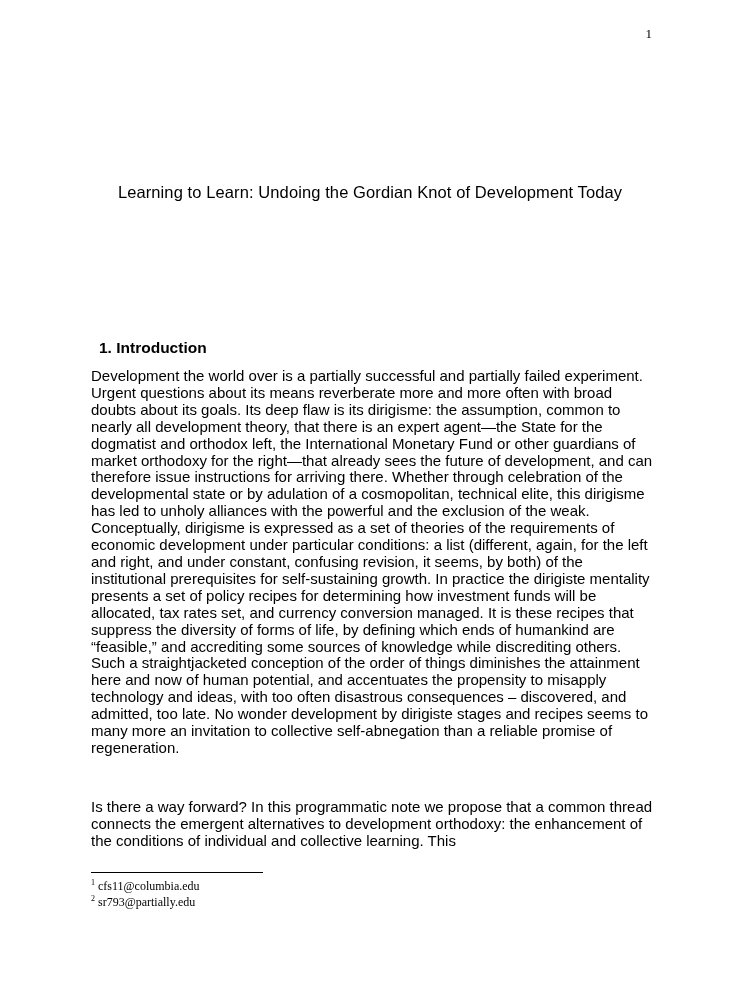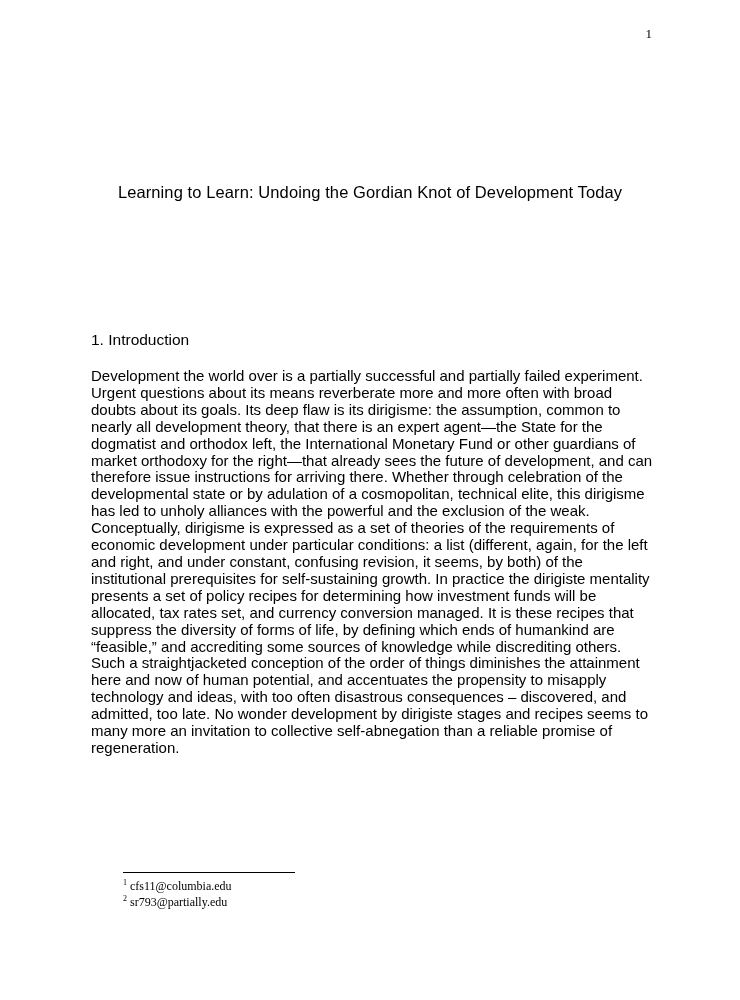--- a/index.html
+++ b/index.html
@@ -51,41 +51,40 @@
   sup {
     font-size: 9px;
     vertical-align: super;
     line-height: 0;
   }
   .heading {
     position: absolute;
     top: 331px;
     left: 91px;
     font-size: 15.5px;
-    font-weight: normal;
-    margin: 0;
+    font-weight: bold;
+    margin: 8px;
   }
   .body-para {
     position: absolute;
     left: 91px;
     width: 568px;
     margin: 0;
     font-size: 15px;
     line-height: 16.9px;
     text-align: left;
   }
   .para1 { top: 368px; }
   .para2 { top: 799px; }
   .footnotes {
     position: absolute;
     left: 91px;
     top: 872px;
     font-family: "Liberation Serif", serif;
     font-size: 12px;
-    margin-left: 32px;
   }
   .footnote-rule {
     width: 172px;
     height: 0;
     border-top: 1px solid #000000;
     margin-bottom: 5px;
   }
   .footnote {
     line-height: 16px;
   }
@@ -100,20 +99,21 @@
 
   <div class="page-number">1</div>
 
   <h1 class="title">Learning to Learn: Undoing the Gordian Knot of Development Today</h1>
 
 
   <h2 class="heading">1. Introduction</h2>
 
   <p class="body-para para1">Development the world over is a partially successful and partially failed experiment.  Urgent questions about its means reverberate more and more often with broad doubts about its goals. Its deep flaw is its dirigisme: the assumption, common to nearly all development theory, that there is an expert agent—the State for the dogmatist and orthodox left, the International Monetary Fund or other guardians of market orthodoxy for the right—that already sees the future of development, and can therefore issue instructions for arriving there.   Whether through celebration of the developmental state or by adulation of a cosmopolitan, technical elite, this dirigisme has led to unholy alliances with the powerful and the exclusion of the weak.  Conceptually, dirigisme is expressed as a set of theories of the requirements of economic development under particular conditions: a list (different, again, for the left and right, and under constant, confusing revision, it seems, by both) of the institutional prerequisites for self-sustaining growth.  In practice the dirigiste mentality presents a set of policy recipes for determining how investment funds will be allocated, tax rates set, and currency conversion managed. It is these recipes that suppress the diversity of forms of life, by defining which ends of humankind are “feasible,” and accrediting some sources of knowledge while discrediting others.  Such a straightjacketed conception of the order of things diminishes the attainment here and now of human potential, and accentuates the propensity to misapply technology and ideas, with too often disastrous consequences – discovered, and admitted, too late.  No wonder development by dirigiste stages and recipes seems to many more an invitation to collective self-abnegation than a reliable promise of regeneration.</p>
 
+  <p class="body-para para2">Is there a way forward? In this programmatic note we propose that a common thread connects the emergent alternatives to development orthodoxy:  the enhancement of the conditions of individual and collective learning. This</p>
 
   <div class="footnotes">
     <div class="footnote-rule"></div>
     <div class="footnote"><sup>1</sup> <span>cfs11@columbia.edu</span></div>
     <div class="footnote"><sup>2</sup> <span>sr793@partially.edu</span></div>
   </div>
 
 </div>
 
 </body></html>

